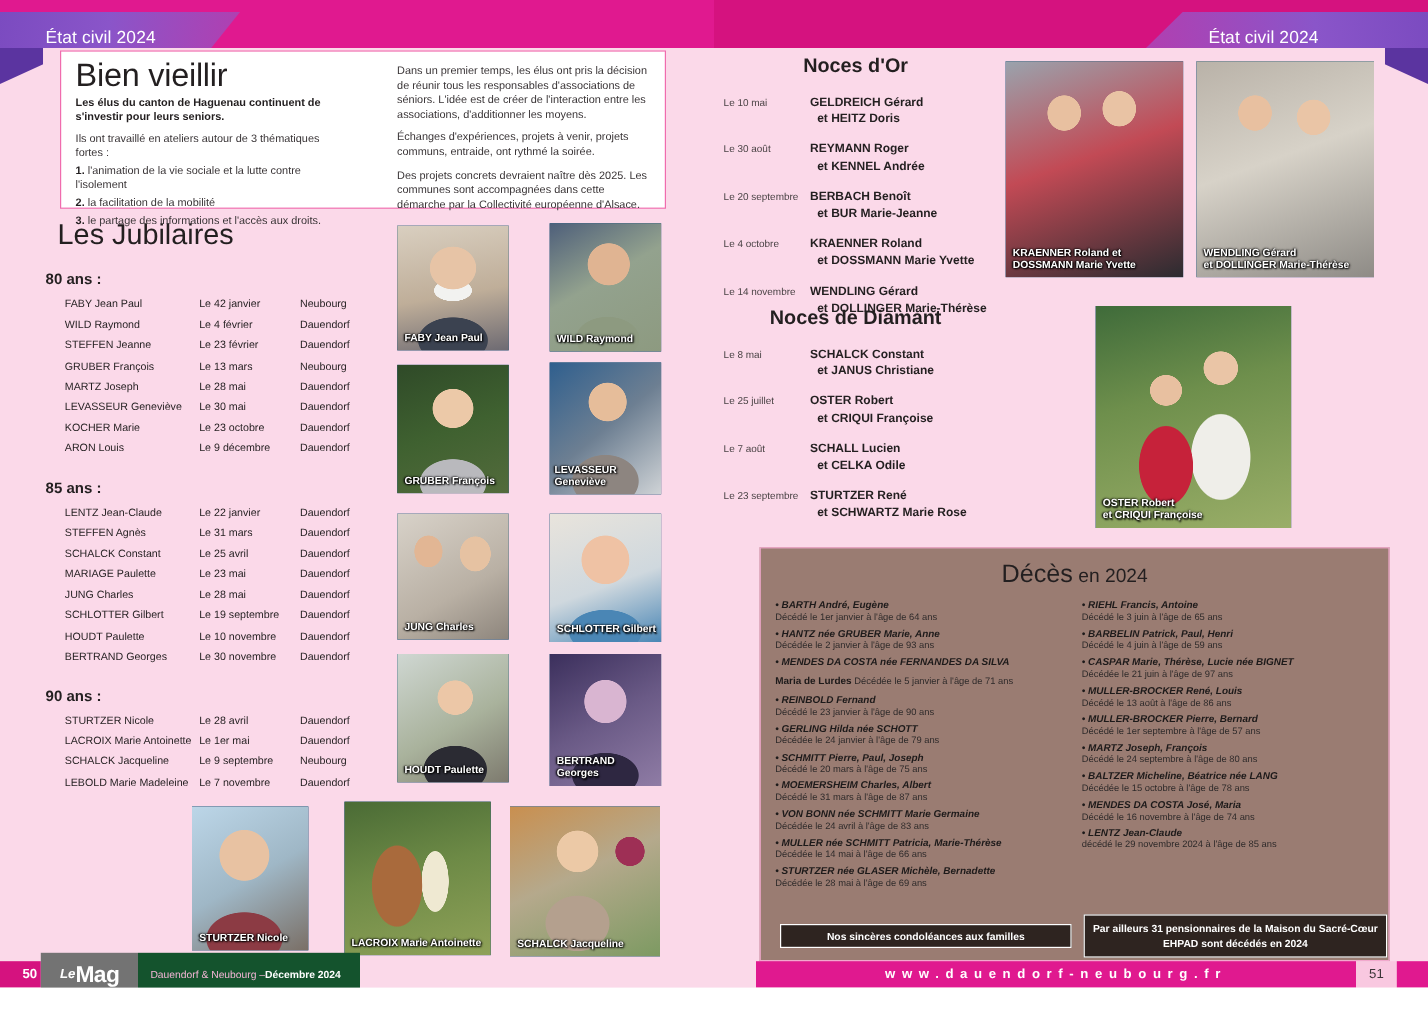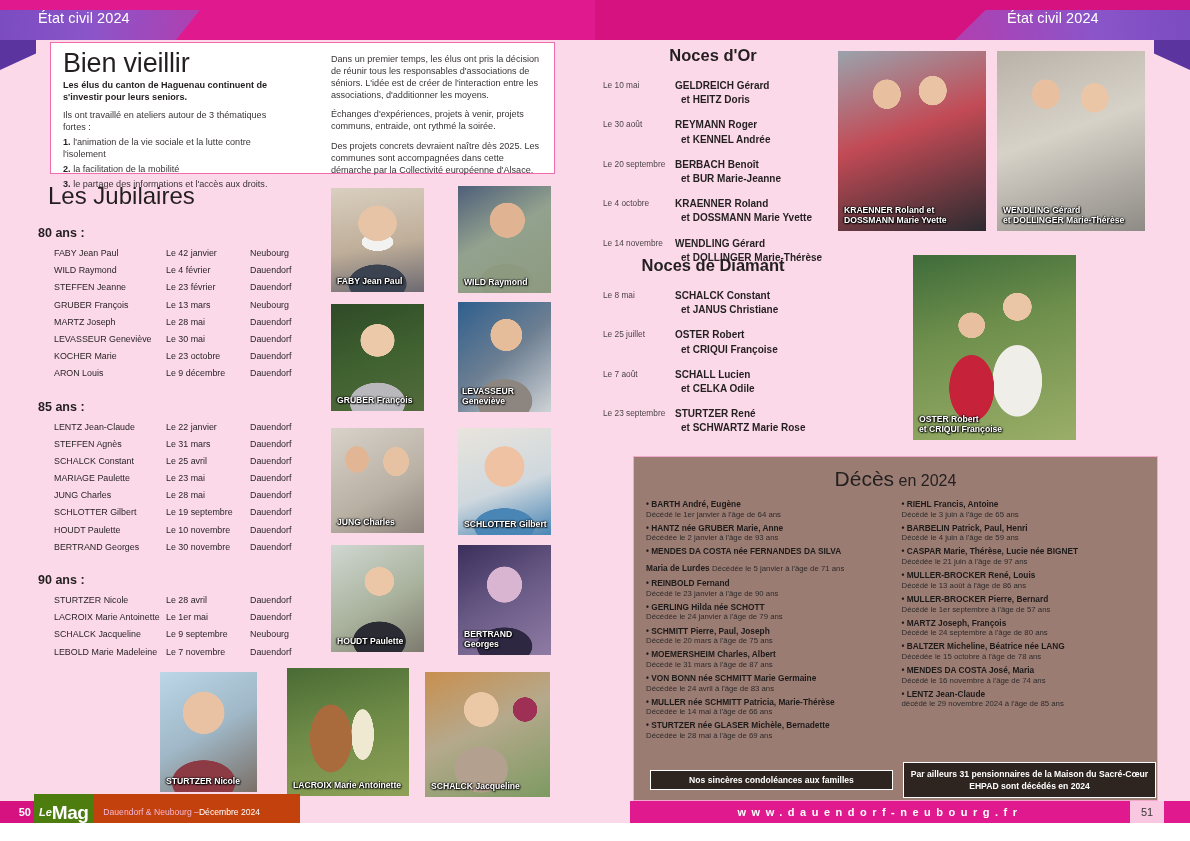--- a/index.html
+++ b/index.html
@@ -13,21 +13,21 @@
 
   
   .page { position: relative; height: 841px; background: #fbd9e9; }
   .page-left  { width: 595px; }
   .page-right { width: 595px; }
 
   
   .page::before{ content:""; position:absolute; left:0; right:0; top:0; height:10px; background:#fff; }
 
   
-  .ribbon { position: absolute; top: 10px; height: 30px; display: flex; align-items: flex-start; z-index: 6; }
+  .ribbon { position: absolute; top: 10px; height: 30px; display: flex; align-items: flex-end; z-index: 6; }
   .ribbon-label {
     color: #fff; font-size: 14.5px; font-weight: 400; letter-spacing: .1px;
     white-space: nowrap;
   }
   .rib-left { left: 0; width: 200px; }
   .rib-left .band {
     position: absolute; inset: 0; background: linear-gradient(100deg,#7b4bc0 0%,#8a55c9 45%,#b13fb0 100%);
     clip-path: polygon(0 0, 100% 0, 88% 100%, 0 100%);
   }
   .rib-left .ribbon-label { position: relative; margin-left: 38px; }
@@ -97,45 +97,45 @@
   
   .deces-box {
     position: absolute; left: 633px; top: 456px; width: 525px; height: 345px;
     background: #9a7c72; border: 1.5px solid #f2a8cd;
   }
   .deces-title { text-align: center; font-size: 21px; color: #231f20; font-weight: 400; padding-top: 10px; }
   .deces-title .en { font-size: 16px; }
   .deces-cols { display: flex; gap: 12px; padding: 8px 12px 0 12px; }
   .deces-col { width: 50%; }
   .dec-item { margin-bottom: 3px; }
-  .dec-name { font-size: 8.3px; font-weight: 700; color: #1d1a1a; line-height: 1.28; }
+  .dec-name { font-size: 8.3px; font-weight: 700; color: #1d1a1a; line-height: 1.28; font-style: italic; }
   .dec-det { font-size: 7.8px; color: #2e2a2a; line-height: 1.3; }
   .dec-name2 { font-size: 8.3px; font-weight: 700; color: #1d1a1a; }
 
   .cond-box {
     position: absolute; left: 650px; top: 770px; width: 243px; height: 20px;
     background: #2e2420; border: 1.2px solid #fff; display: flex; align-items: center; justify-content: center;
     color: #fff; font-size: 8.6px; font-weight: 700; z-index: 8;
   }
   .ehpad-box {
     position: absolute; left: 903px; top: 762px; width: 253px; height: 36px;
     background: #2e2420; border: 1.2px solid #fff; display: flex; align-items: center; justify-content: center;
     color: #fff; font-size: 8.6px; font-weight: 700; text-align: center; line-height: 1.45; padding: 0 4px; z-index: 8;
   }
 
   
   .footer-left { position: absolute; left: 0; bottom: 18px; height: 22px; width: 300px; z-index: 7; display:flex; align-items:center;text-align:center;}
   .fl-num { width: 34px; height: 22px; background: #d5127f; color: #fff; font-size: 11px; font-weight: 700;
             display: flex; align-items: center; justify-content: flex-end; padding-right: 3px; }
-  .fl-logo { height: 36px; background: #4d7c0f; display:flex; align-items:center; padding: 0 5px; }
+  .fl-logo { height: 36px; background: #737373; display:flex; align-items:center; padding: 0 16px; }
   .fl-logo .le { color: #fff; font-size: 11px; font-weight: 700; font-style: italic; }
   .fl-logo .mag { color: #fff; font-size: 19px; font-weight: 700; letter-spacing: -.5px; line-height: 1; }
-  .fl-text { flex: 1; height: 36px; background: #c2410c; color: #fff; font-size: 8.6px;
+  .fl-text { flex: 1; height: 36px; background: #14532d; color: #fff; font-size: 8.6px;
              display: flex; align-items: center; padding-left: 10px; }
-  .fl-text b { color: #fff; font-weight: 400; }
+  .fl-text b { color: #fff; font-weight: 700; }
   .fl-text .grey { color: #f4b6d6; }
 
   .footer-right { position: absolute; right: 0; bottom: 18px; height: 22px; width: 560px; z-index: 7; display:flex; align-items:center;}
   .fr-url { flex: 1; height: 22px; background: #e0198f; color: #fff; font-size: 11px; font-weight: 700;
             letter-spacing: 5.5px; display: flex; align-items: center; justify-content: center; }
   .fr-num { width: 34px; height: 22px; background: #f9c8e0; color: #3a3537; font-size: 11px; font-weight: 400;
             display: flex; align-items: center; justify-content: center; }
   .fr-cap { width: 26px; height:22px; background:#e0198f;}
 
   .bottom-white { position:absolute; left:0; right:0; bottom:0; height:18px; background:#fff; z-index:9;}

